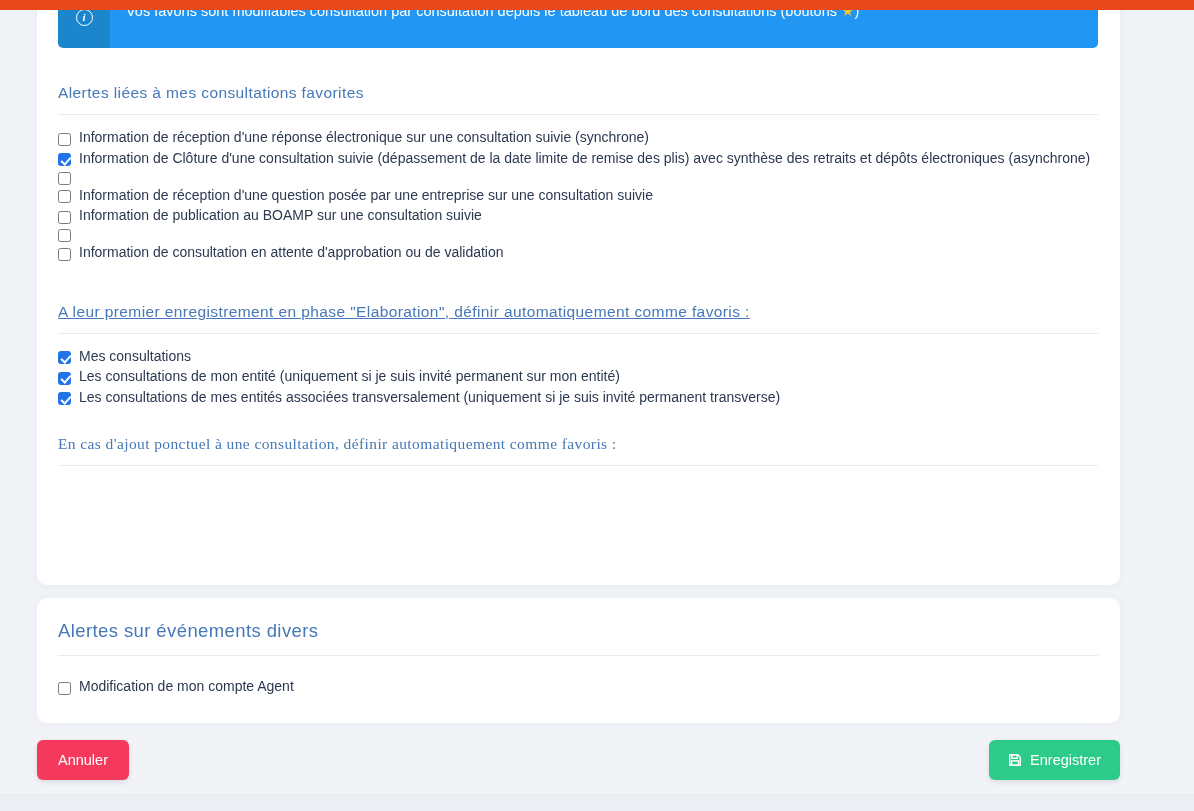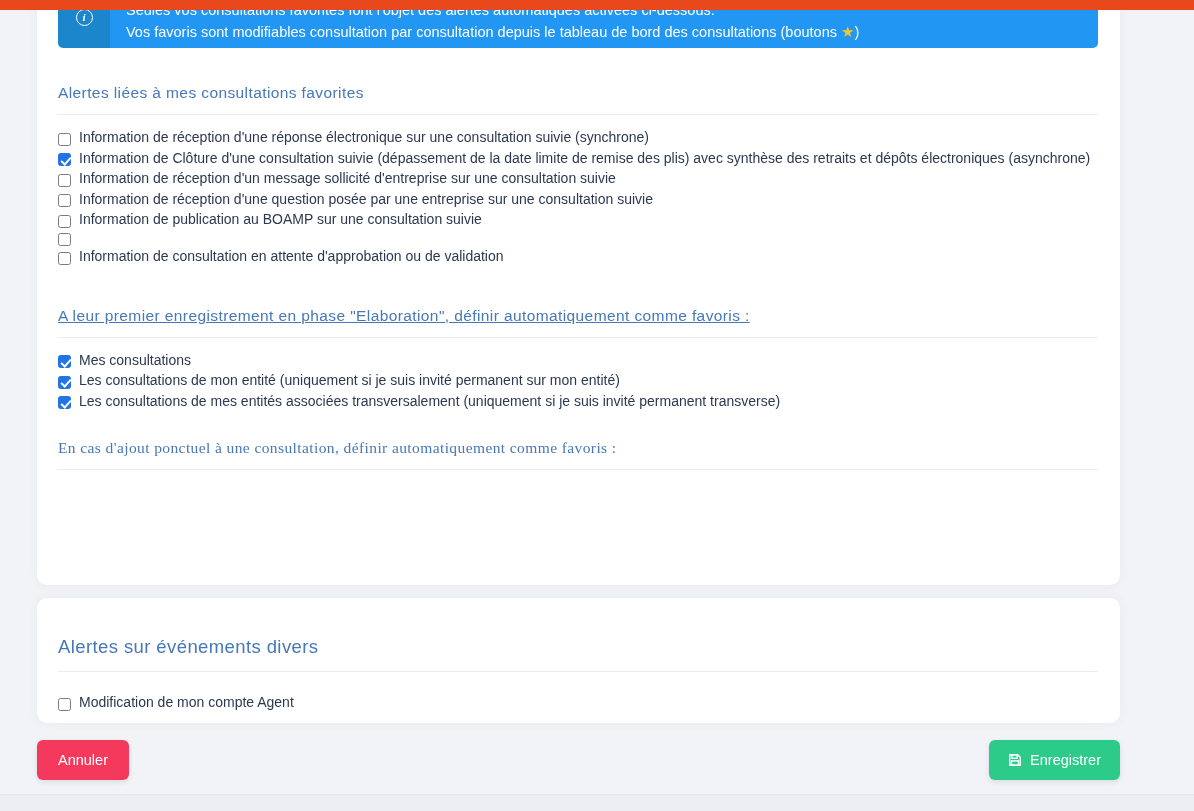--- a/index.html
+++ b/index.html
@@ -78,21 +78,21 @@
     content:""; position:absolute; left:3.5px; top:0.5px;
     width:4px; height:8px;
     border:solid #ffffff; border-width:0 2px 2px 0;
     transform:rotate(42deg);
   }
   .gap-lg { margin-top:40px;text-decoration:underline; }
   .gap-xl { margin-top:28px;font-family:Liberation Serif, serif; }
   .list-solo { margin-top:18px; }
 
   .events-title {
-    margin-top:38px;
+    margin-top:22px;
     font-size:18.5px; font-weight:400; letter-spacing:0.4px;
     color:#4678b8;
   }
   .card-events .divider { margin-top:13px; }
   .card-events .chk-list { margin-top:20px; }
 
   .actions {
     position:absolute; left:37px; right:74px; top:740px;
     display:flex; justify-content:space-between; align-items:center;
   }
@@ -117,39 +117,37 @@
 
 <div class="page">
 
   <div class="card card-main">
 
     <div class="banner">
       <div class="banner-icon-box">
         <span class="info-circle">i</span>
       </div>
       <div class="banner-text">
-        <div>Seules vos consultations favorites font l'objet des alertes automatiques activées ci-dessous.</div>
         <div><span>Vos favoris sont modifiables consultation par consultation depuis le tableau de bord des consultations (boutons </span><span class="star">★</span><span>)</span></div>
       </div>
     </div>
 
     <h2 class="section-title">Alertes liées à mes consultations favorites</h2>
     <div class="divider"></div>
     <div class="chk-list">
         <label class="chk-row">
     <span class="cbox"></span>
     <span class="chk-label">Information de réception d'une réponse électronique sur une consultation suivie (synchrone)</span>
   </label>
         <label class="chk-row">
     <span class="cbox checked"></span>
     <span class="chk-label">Information de Clôture d'une consultation suivie (dépassement de la date limite de remise des plis) avec synthèse des retraits et dépôts électroniques (asynchrone)</span>
   </label>
         <label class="chk-row">
     <span class="cbox"></span>
-    <span class="chk-label">Information de réception d'un message sollicité d'entreprise sur une consultation suivie</span>
   </label>
         <label class="chk-row">
     <span class="cbox"></span>
     <span class="chk-label">Information de réception d'une question posée par une entreprise sur une consultation suivie</span>
   </label>
         <label class="chk-row">
     <span class="cbox"></span>
     <span class="chk-label">Information de publication au BOAMP sur une consultation suivie</span>
   </label>
         <label class="chk-row">

